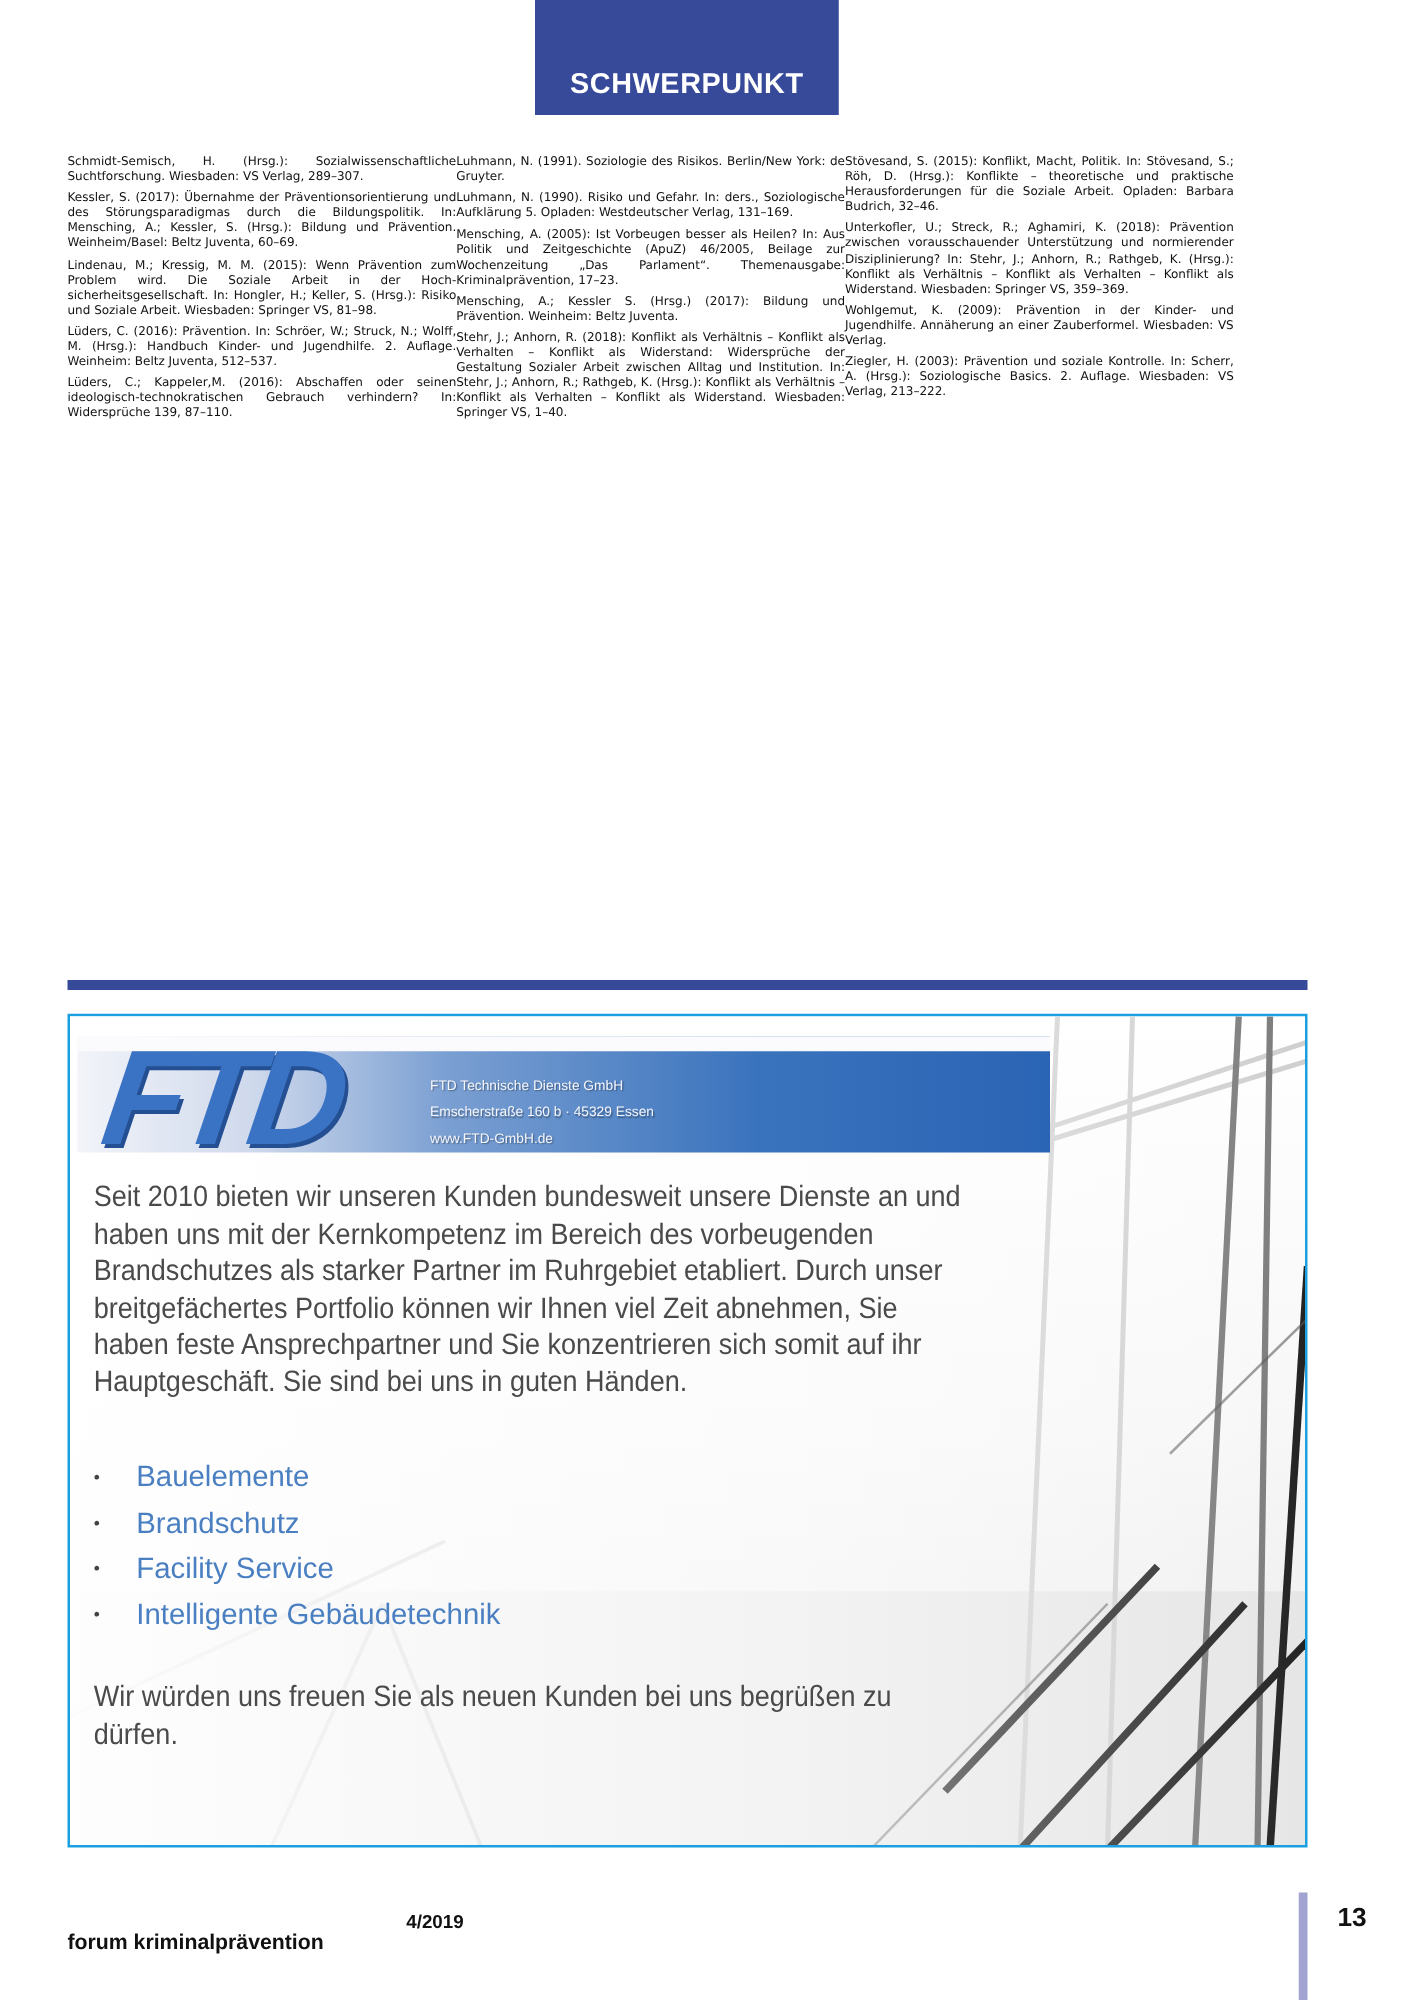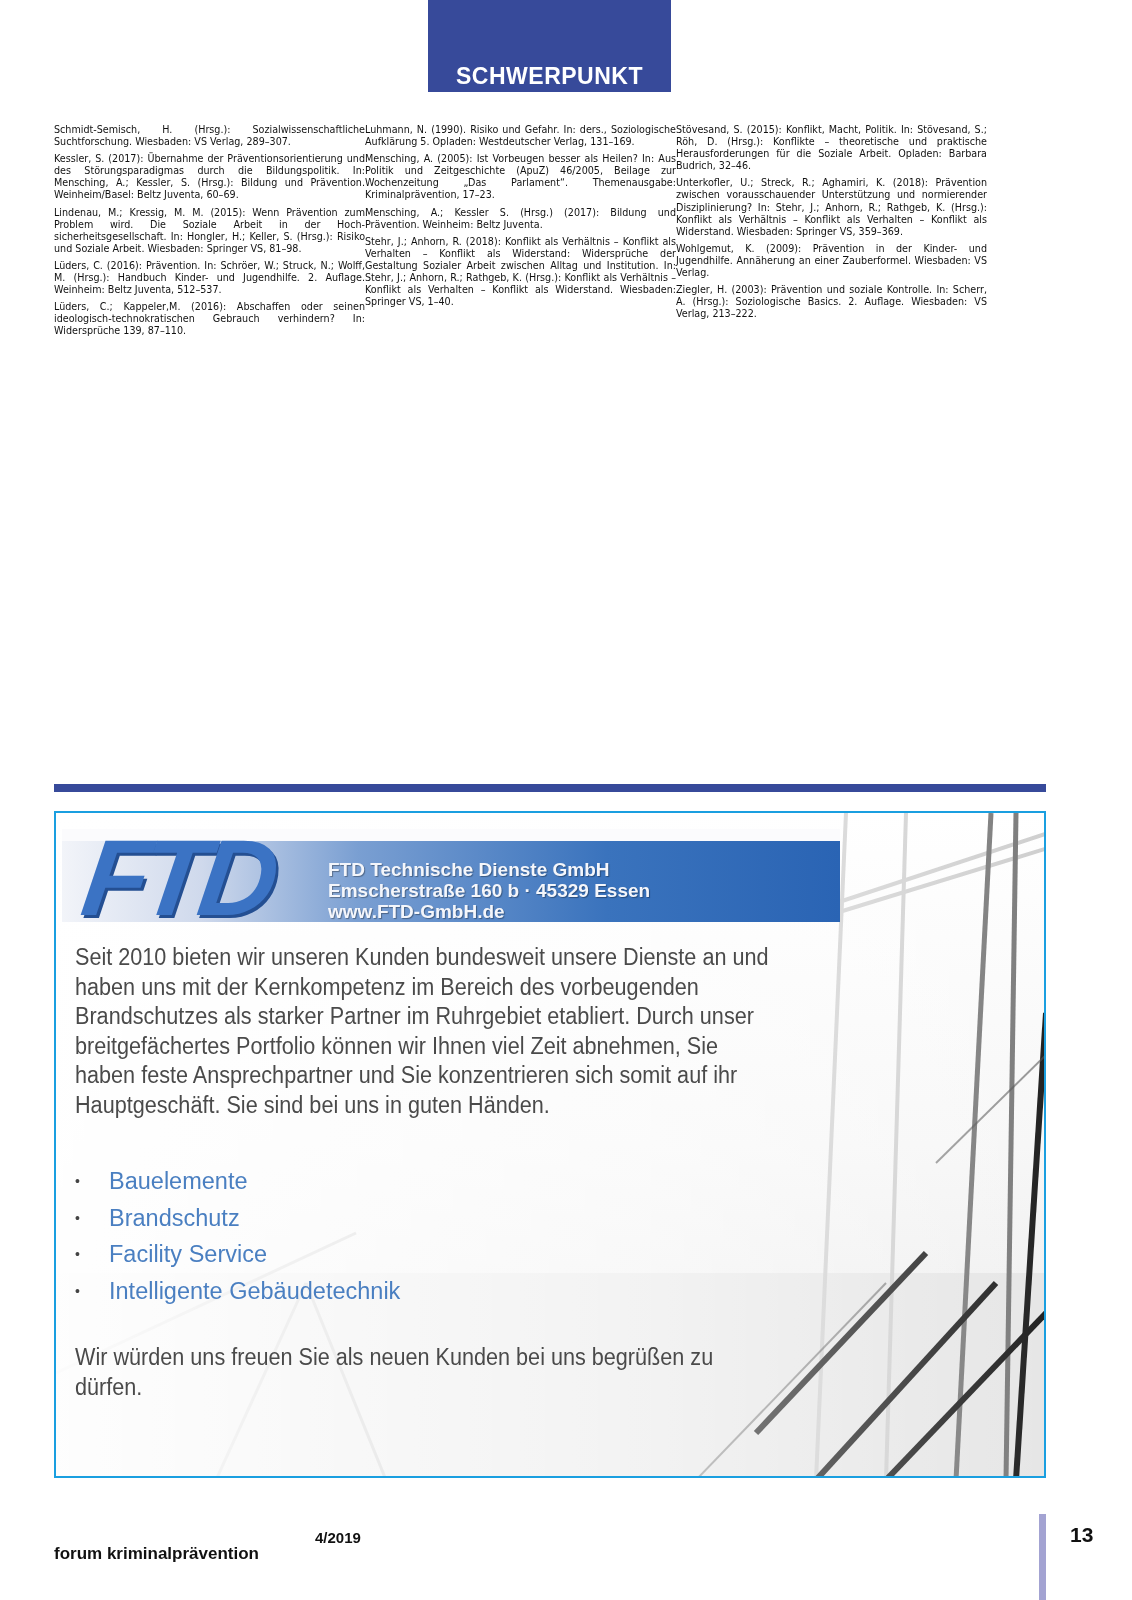--- a/index.html
+++ b/index.html
@@ -2,21 +2,21 @@
 <html><head>
 <meta charset="utf-8">
 <style>
   * { box-sizing: border-box; margin: 0; padding: 0; }
   html, body { width: 1132px; height: 1600px; background: #ffffff; overflow: hidden; }
   body { position: relative; font-family: "DejaVu Sans", sans-serif; color: #111; }
 
   .section-tab {
     position: absolute; left: 428px; top: 0; width: 243px; height: 92px;
     background: #374a9a; display: flex; align-items: flex-end; justify-content: center;
-    padding-bottom: 2px;
+    padding-bottom: 12px;
   }
   .section-tab span {
     color: #fff; font-family: "Liberation Sans", sans-serif; font-weight: bold;
     font-size: 23px; letter-spacing: 0.5px;
   }
 
   .refs { position: absolute; top: 124px; left: 54px; width: 992px; display: flex; }
   .ref-col { width: 311px; }
   .ref {
     font-family: "DejaVu Sans", sans-serif; font-size: 9.6px; line-height: 12.1px;
@@ -40,22 +40,22 @@
     content: ""; position: absolute; left: 0; top: 0; right: 0; height: 12px; background: #fbfbfd;
   }
   .ftd-logo {
     position: absolute; left: 22px; top: 4px; height: 90px; display: flex; align-items: center;
     font-family: "Liberation Sans", sans-serif; font-weight: bold; font-style: italic;
     font-size: 108px; line-height: 1; letter-spacing: -8px;
     color: #3b73c4; text-shadow: 3px 3px 0 #244f92;
     transform: skewX(-8deg);
   }
   .ad-company {
-    position: absolute; left: 266px; top: 30px; color: #f4f6fb;
-    font-family: "Liberation Sans", sans-serif; font-weight: bold; font-size: 19px; line-height: 21px;
+    position: absolute; left: 282px; top: 30px; color: #f4f6fb;
+    font-family: "Liberation Sans", sans-serif; font-weight: normal; font-size: 11px; line-height: 21px;
     text-shadow: 1px 1px 1px rgba(0,0,0,0.35);
   }
 
   .ad-body {
     position: absolute; left: 19px; top: 130px; width: 760px;
     font-family: "Liberation Sans", sans-serif; font-size: 23.5px; line-height: 29.6px;
     color: #4a4a4a; transform: scaleX(0.92); transform-origin: left top;
   }
   .ad-list { position: absolute; left: 19px; top: 350px; list-style: none; }
   .ad-list li {
@@ -67,21 +67,21 @@
     position: absolute; left: 19px; top: 530px; width: 700px;
     font-family: "Liberation Sans", sans-serif; font-size: 23.5px; line-height: 29.6px;
     color: #4a4a4a; transform: scaleX(0.92); transform-origin: left top;
   }
 
   .footer-mag {
     position: absolute; left: 54px; top: 1527px; font-family: "Liberation Sans", sans-serif;
     font-weight: bold; font-size: 17px; color: #111; margin-top: 17px;
   }
   .footer-issue {
-    position: absolute; left: 315px; top: 1529px; font-family: "Liberation Sans", sans-serif;
+    position: absolute; left: 325px; top: 1529px; font-family: "Liberation Sans", sans-serif;
     font-weight: bold; font-size: 15px; color: #111;
   }
   .footer-bar { position: absolute; left: 1039px; top: 1514px; width: 7px; height: 86px; background: #a3a3d2; }
   .page-number {
     position: absolute; left: 1070px; top: 1523px; font-family: "Liberation Sans", sans-serif;
     font-weight: bold; font-size: 21px; color: #111; text-align: center;
   }
 </style>
 </head>
 <body>
@@ -92,20 +92,21 @@
 
 <div class="refs">
   <div class="ref-col">
     <p class="ref">Schmidt-Semisch, H. (Hrsg.): Sozialwissenschaftliche Suchtforschung. Wiesbaden: VS Verlag, 289–307.</p>
     <p class="ref">Kessler, S. (2017): Übernahme der Präventionsorien­tierung und des Störungsparadigmas durch die Bil­dungspolitik. In: Mensching, A.; Kessler, S. (Hrsg.): Bildung und Prävention. Weinheim/Basel: Beltz Ju­venta, 60–69.</p>
     <p class="ref">Lindenau, M.; Kressig, M. M. (2015): Wenn Prävention zum Problem wird. Die Soziale Arbeit in der Hoch­sicherheitsgesellschaft. In: Hongler, H.; Keller, S. (Hrsg.): Risiko und Soziale Arbeit. Wiesbaden: Sprin­ger VS, 81–98.</p>
     <p class="ref">Lüders, C. (2016): Prävention. In: Schröer, W.; Struck, N.; Wolff, M. (Hrsg.): Handbuch Kinder- und Jugend­hilfe. 2. Auflage. Weinheim: Beltz Juventa, 512–537.</p>
     <p class="ref">Lüders, C.; Kappeler,M. (2016): Abschaffen oder seinen ideologisch-technokratischen Gebrauch verhindern? In: Widersprüche 139, 87–110.</p>
   </div>
   <div class="ref-col">
+    <p class="ref">Luhmann, N. (1991). Soziologie des Risikos. Berlin/New York: de Gruyter.</p>
     <p class="ref">Luhmann, N. (1990). Risiko und Gefahr. In: ders., So­ziologische Aufklärung 5. Opladen: Westdeutscher Verlag, 131–169.</p>
     <p class="ref">Mensching, A. (2005): Ist Vorbeugen besser als Heilen? In: Aus Politik und Zeitgeschichte (ApuZ) 46/2005, Bei­lage zur Wochenzeitung „Das Parlament“. Themen­ausgabe: Kriminalprävention, 17–23.</p>
     <p class="ref">Mensching, A.; Kessler S. (Hrsg.) (2017): Bildung und Prävention. Weinheim: Beltz Juventa.</p>
     <p class="ref">Stehr, J.; Anhorn, R. (2018): Konflikt als Verhältnis – Konflikt als Verhalten – Konflikt als Widerstand: Wi­dersprüche der Gestaltung Sozialer Arbeit zwischen Alltag und Institution. In: Stehr, J.; Anhorn, R.; Rath­geb, K. (Hrsg.): Konflikt als Verhältnis – Konflikt als Ver­halten – Konflikt als Widerstand. Wiesbaden: Sprin­ger VS, 1–40.</p>
   </div>
   <div class="ref-col">
     <p class="ref">Stövesand, S. (2015): Konflikt, Macht, Politik. In: Stöve­sand, S.; Röh, D. (Hrsg.): Konflikte – theoretische und praktische Herausforderungen für die Soziale Arbeit. Opladen: Barbara Budrich, 32–46.</p>
     <p class="ref">Unterkofler, U.; Streck, R.; Aghamiri, K. (2018): Präven­tion zwischen vorausschauender Unterstützung und normierender Disziplinierung? In: Stehr, J.; Anhorn, R.; Rathgeb, K. (Hrsg.): Konflikt als Verhältnis – Kon­flikt als Verhalten – Konflikt als Widerstand. Wiesba­den: Springer VS, 359–369.</p>
     <p class="ref">Wohlgemut, K. (2009): Prävention in der Kinder- und Jugendhilfe. Annäherung an einer Zauberformel. Wiesbaden: VS Verlag.</p>
     <p class="ref">Ziegler, H. (2003): Prävention und soziale Kontrolle. In: Scherr, A. (Hrsg.): Soziologische Basics. 2. Auflage. Wiesbaden: VS Verlag, 213–222.</p>

